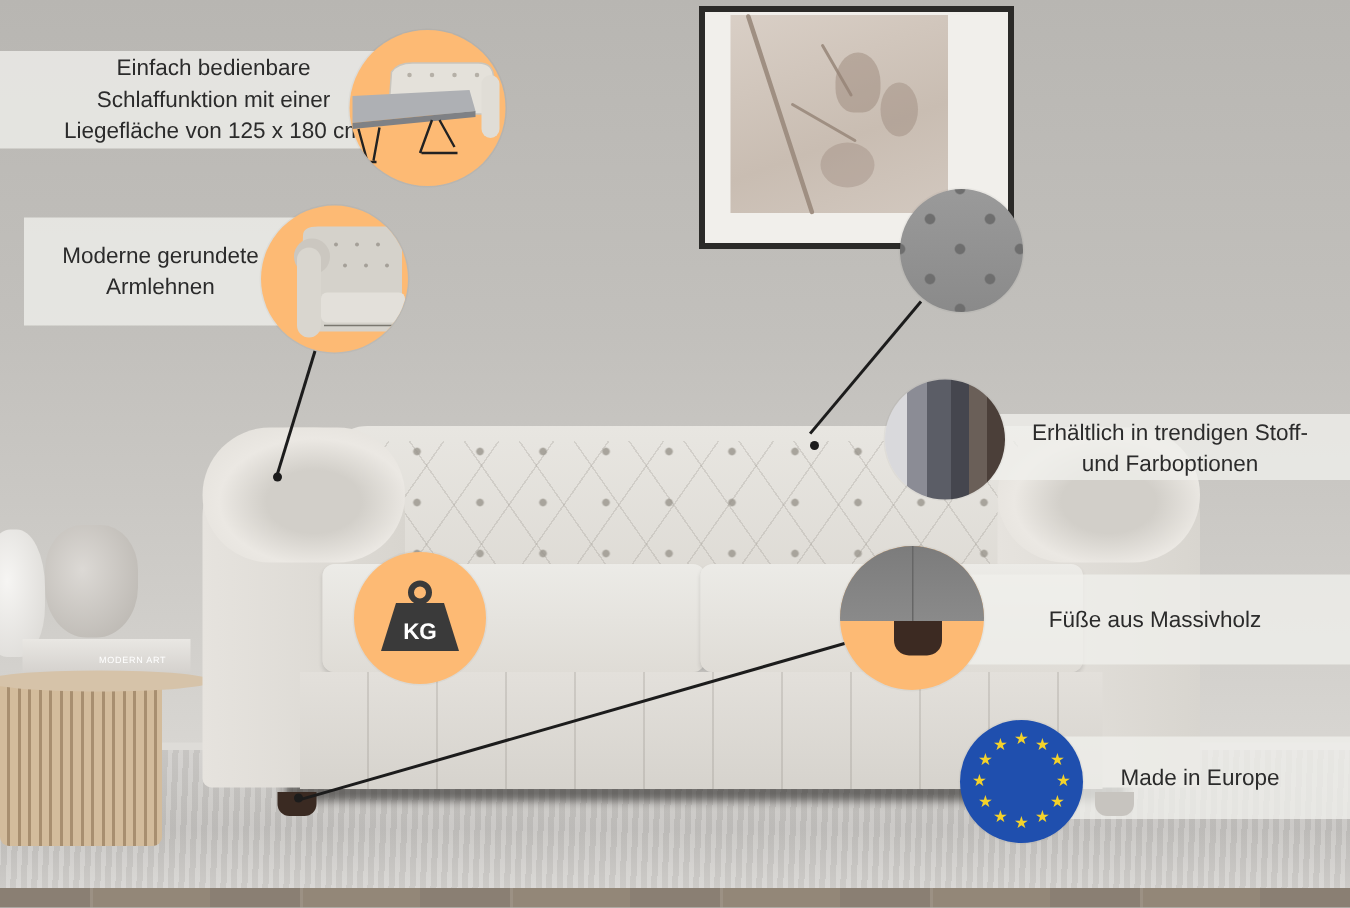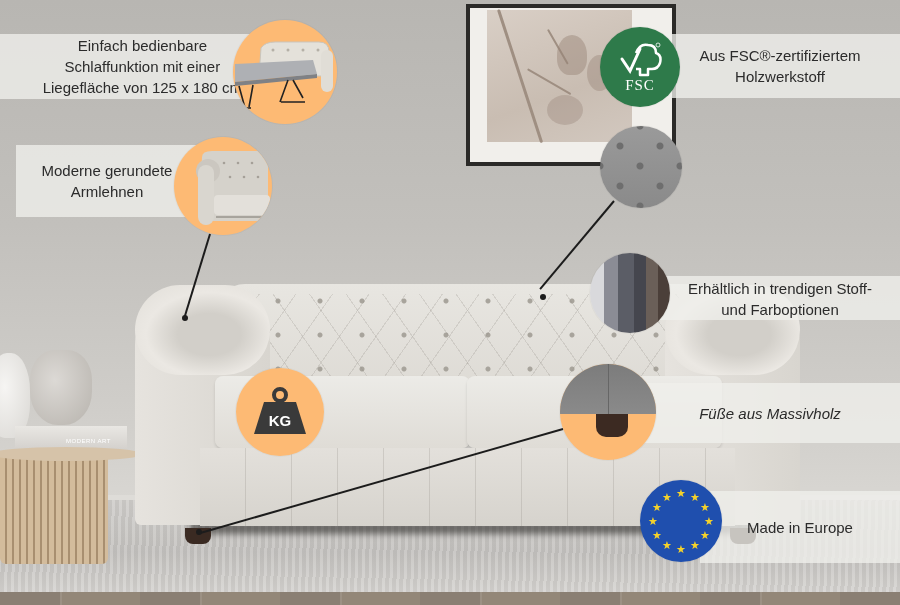--- a/index.html
+++ b/index.html
@@ -212,55 +212,43 @@
   <div class="connector-dot" style="left:182px;top:315px;"></div>
 
   <div class="circle" style="left:236px;top:368px;width:88px;height:88px;display:flex;align-items:center;justify-content:center;">
     <svg width="60" height="60" viewBox="0 0 60 60">
       <circle cx="30" cy="13" r="6" fill="none" stroke="#3a3a3a" stroke-width="4"></circle>
       <path d="M14 20 h32 l10 32 h-52 z" fill="#3a3a3a"></path>
       <text x="30" y="44" text-anchor="middle" fill="#fff" font-size="15" font-weight="bold" font-family="Liberation Sans, sans-serif">KG</text>
     </svg>
   </div>
 
-  <div class="band" style="left:660px;top:34px;width:240px;height:64px;">
-    <span class="txt">Aus FSC®-zertifiziertem
-Holzwerkstoff</span>
-  </div>
-  <div class="circle fsc" style="left:600px;top:27px;width:80px;height:80px;">
-    <svg width="44" height="38" viewBox="0 0 44 38">
-      <path d="M4 18 l8 12 l10 -22" stroke="#fff" stroke-width="3" fill="none" stroke-linecap="round"></path>
-      <path d="M18 12 q4-10 12-8 q8 0 8 8 q6 2 4 10 q-2 6-8 6 h-4 v6 h-8 v-6 h-4" stroke="#fff" stroke-width="2.5" fill="none" stroke-linejoin="round"></path>
-      <circle cx="40" cy="4" r="2" fill="none" stroke="#fff" stroke-width="0.8"></circle>
-    </svg>
-    <span class="fsc-label">FSC</span>
-  </div>
 
   <div class="circle tufted" style="left:600px;top:126px;width:82px;height:82px;"></div>
   <div class="connector" style="left:614px;top:200px;width:115px;transform:rotate(130deg);"></div>
   <div class="connector-dot" style="left:540px;top:294px;"></div>
 
   <div class="band" style="left:660px;top:276px;width:240px;height:44px;align-items:flex-end;">
     <span class="txt">Erhältlich in trendigen Stoff-
 und Farboptionen</span>
   </div>
   <div class="circle fabric" style="left:590px;top:253px;width:80px;height:80px;"></div>
 
-  <div class="band" style="left:640px;top:383px;width:260px;height:60px;font-style:italic;">
+  <div class="band" style="left:640px;top:383px;width:260px;height:60px;">
     <span class="txt">Füße aus Massivholz</span>
   </div>
   <div class="circle foot-zoom" style="left:560px;top:364px;width:96px;height:96px;">
     <div class="upper"></div>
       <div class="seam"></div>
       <div class="wood"></div>
   </div>
   <div class="connector" style="left:563px;top:428px;width:380px;transform:rotate(164deg);"></div>
   <div class="connector-dot" style="left:196px;top:529px;"></div>
 
-  <div class="band" style="left:700px;top:491px;width:200px;height:72px;">
+  <div class="band" style="left:700px;top:491px;width:200px;height:55px;">
     <span class="txt">Made in Europe</span>
   </div>
   <div class="circle eu" style="left:640px;top:480px;width:82px;height:82px;">
     <span class="eu-star" style="left:36px;top:8px;">★</span>
     <span class="eu-star" style="left:50px;top:12px;">★</span>
     <span class="eu-star" style="left:60px;top:22px;">★</span>
     <span class="eu-star" style="left:64px;top:36px;">★</span>
     <span class="eu-star" style="left:60px;top:50px;">★</span>
     <span class="eu-star" style="left:50px;top:60px;">★</span>
     <span class="eu-star" style="left:36px;top:64px;">★</span>

